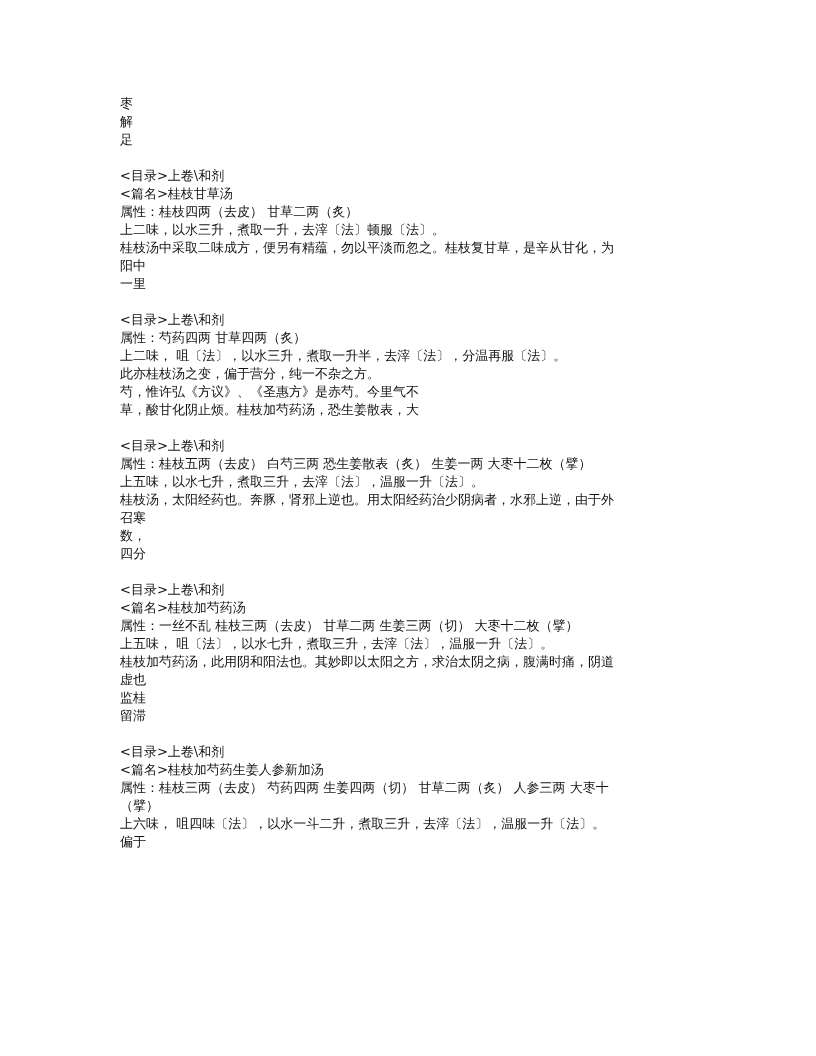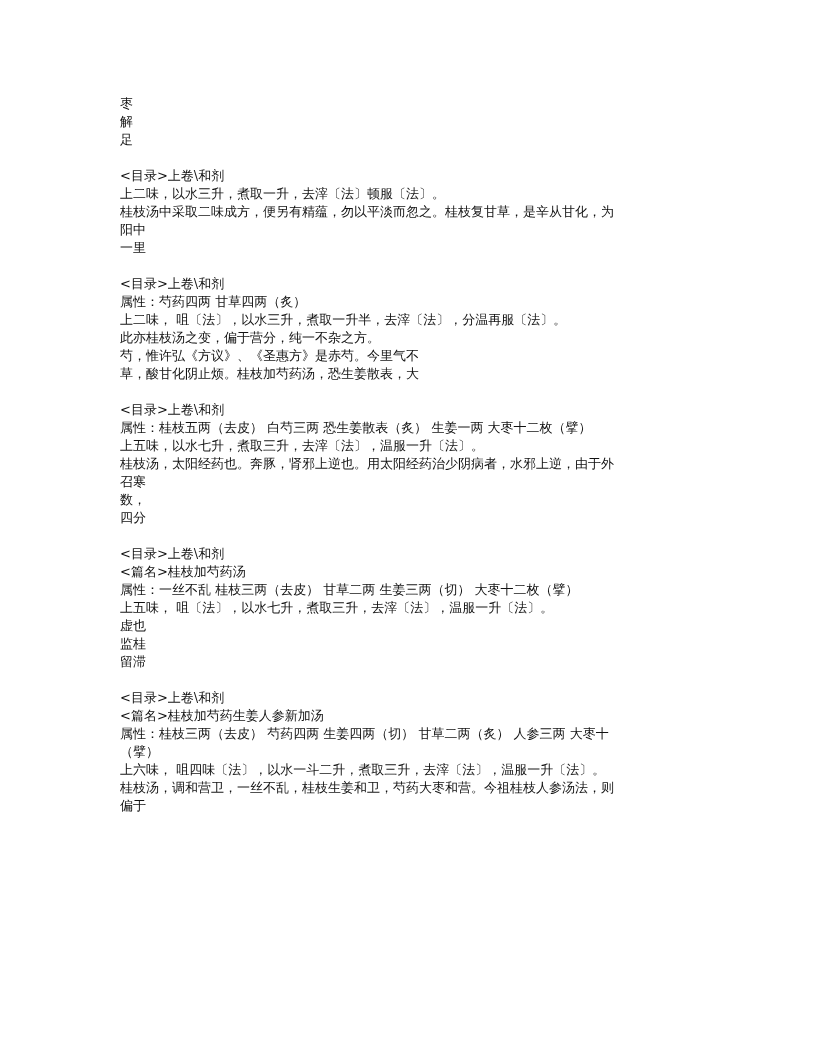--- a/index.html
+++ b/index.html
@@ -42,20 +42,22 @@
 
   <div class="block">
     <span class="line">枣</span>
     <span class="line">解</span>
     <span class="line">足</span>
   </div>
   <div class="blank"></div>
 
   <div class="block">
     <span class="line">&lt;目录&gt;上卷\和剂</span>
+    <span class="line">&lt;篇名&gt;桂枝甘草汤</span>
+    <span class="line">属性：桂枝四两（去皮） 甘草二两（炙）</span>
     <span class="line">上二味，以水三升，煮取一升，去滓〔法〕顿服〔法〕。</span>
     <span class="line">桂枝汤中采取二味成方，便另有精蕴，勿以平淡而忽之。桂枝复甘草，是辛从甘化，为</span>
     <span class="line">阳中</span>
     <span class="line">一里</span>
   </div>
   <div class="blank"></div>
 
   <div class="block">
     <span class="line">&lt;目录&gt;上卷\和剂</span>
     <span class="line">属性：芍药四两 甘草四两（炙）</span>
@@ -75,29 +77,29 @@
     <span class="line">数，</span>
     <span class="line">四分</span>
   </div>
   <div class="blank"></div>
 
   <div class="block">
     <span class="line">&lt;目录&gt;上卷\和剂</span>
     <span class="line">&lt;篇名&gt;桂枝加芍药汤</span>
     <span class="line">属性：一丝不乱 桂枝三两（去皮） 甘草二两 生姜三两（切） 大枣十二枚（擘）</span>
     <span class="line">上五味， 咀〔法〕，以水七升，煮取三升，去滓〔法〕，温服一升〔法〕。</span>
+    <span class="line">桂枝加芍药汤，此用阴和阳法也。其妙即以太阳之方，求治太阴之病，腹满时痛，阴道</span>
     <span class="line">虚也</span>
     <span class="line">监桂</span>
     <span class="line">留滞</span>
   </div>
   <div class="blank"></div>
 
   <div class="block">
     <span class="line">&lt;目录&gt;上卷\和剂</span>
     <span class="line">&lt;篇名&gt;桂枝加芍药生姜人参新加汤</span>
     <span class="line">属性：桂枝三两（去皮） 芍药四两 生姜四两（切） 甘草二两（炙） 人参三两 大枣十</span>
     <span class="line">（擘）</span>
     <span class="line">上六味， 咀四味〔法〕，以水一斗二升，煮取三升，去滓〔法〕，温服一升〔法〕。</span>
-    <span class="line">桂枝汤，调和营卫，一丝不乱，桂枝生姜和卫，芍药大枣和营。今祖桂枝人参汤法，则</span>
     <span class="line">偏于</span>
   </div>
 
 </div>
 
 </body></html>

